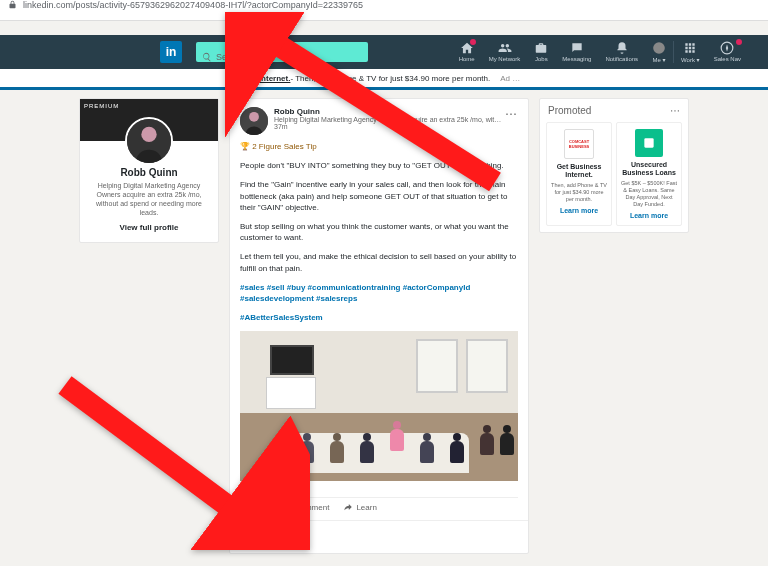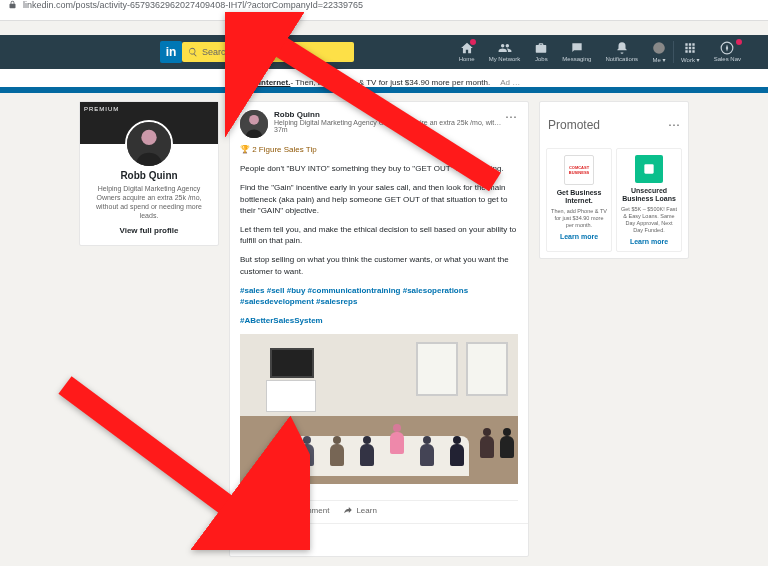--- a/index.html
+++ b/index.html
@@ -1,29 +1,29 @@
 <!DOCTYPE html>
 <html><head>
 <meta charset="utf-8">
 <style>
 html,body{margin:0;padding:0;font-family:-apple-system,BlinkMacSystemFont,"Segoe UI",Arial,sans-serif;background:#f3f2ef;width:768px;height:566px;overflow:hidden;font-size:10px;color:#1d2226}
 .url-bar{background:#fff;border-bottom:1px solid #ddd;height:20px;display:flex;align-items:flex-start;padding:0 8px;color:#5f6368;font-size:9px}
 .lock{width:9px;height:9px;margin-right:6px;fill:#5f6368}
 .gap{height:14px;background:#f3f2ef}
 .top-nav{background:#283e4a;height:34px;display:flex;align-items:center;padding:0 10px;color:#fff}
 .logo{width:22px;height:22px;background:#0077b5;color:#fff;font-weight:700;display:flex;align-items:center;justify-content:center;font-size:12px;border-radius:2px;margin-left:150px}
-.search{flex:0 0 160px;margin-left:0;background:#fde047;border-radius:2px;height:20px;display:flex;align-items:center;padding:0 6px;color:#666}
+.search{flex:0 0 160px;margin-left:14px;background:#5eead4;border-radius:2px;height:20px;display:flex;align-items:flex-end;padding:0 6px;color:#666}
 .search svg{width:10px;height:10px;fill:#666;margin-right:4px}
 .search span{font-size:9px}
 .nav-items{margin-left:auto;display:flex;margin-right:10px}
 .nav-item{display:flex;flex-direction:column;align-items:center;padding:0 7px;color:#c7d1d8;position:relative}
 .nav-item .ic{width:14px;height:14px;fill:#c7d1d8}
 .nav-item span{font-size:6px;margin-top:1px}
 .nav-item .dot{position:absolute;top:-2px;right:6px;width:6px;height:6px;background:#e0245e;border-radius:50%}
-.banner{background:#fff;height:18px;display:flex;align-items:flex-end;justify-content:center;font-size:8px;border-bottom:6px solid #0369a1}
+.banner{background:#fff;height:18px;display:flex;align-items:center;justify-content:center;font-size:8px;border-bottom:3px solid #0369a1}
 .banner b{text-decoration:underline}
 .banner .ad{color:#888;margin-left:10px}
 .main{display:flex;padding:8px 10px 0 10px;justify-content:center;gap:10px}
 .left-col{width:140px}
 .card{background:#fff;border:1px solid #e6e6e6;border-radius:2px}
 .prof-top{background:#222;height:42px;position:relative}
 .prof-top .prem{position:absolute;top:4px;left:4px;font-size:6px;letter-spacing:1px;color:#fff}
 .avatar{width:44px;height:44px;border-radius:50%;background:#444;border:2px solid #fff;position:absolute;left:50%;top:18px;transform:translateX(-50%);overflow:hidden}
 .avatar svg{width:100%;height:100%}
 .prof-body{padding:26px 8px 10px;text-align:center}
@@ -47,21 +47,21 @@
 .hashtag{color:#0073b1;font-weight:700}
 .post-img{width:100%;height:150px;background:#ddd;margin-top:4px;position:relative;overflow:hidden}
 .actions{display:flex;border-top:1px solid #eee;margin-top:16px;padding-top:4px}
 .act{display:flex;align-items:center;font-size:8px;color:#666;margin-right:14px}
 .act svg{width:10px;height:10px;fill:#666;margin-right:3px}
 .comment-row{display:flex;align-items:center;border-top:1px solid #eee;padding:6px 10px}
 .cmt-av{width:20px;height:20px;background:#b00;border-radius:2px;margin-right:6px;color:#fff;font-size:5px;display:flex;align-items:center;justify-content:center}
 .cmt-input{flex:1;border:1px solid #ddd;border-radius:12px;padding:3px 8px;font-size:8px;color:#888;display:flex;align-items:center;justify-content:space-between}
 .cmt-input svg{width:10px;height:10px;fill:#888}
 .right-col{width:150px}
-.promo-head{display:flex;justify-content:space-between;padding:16px 8px;font-size:12px;color:#666}
+.promo-head{display:flex;justify-content:space-between;padding:6px 8px;font-size:10px;color:#666}
 .promo-cards{display:flex;gap:4px;padding:0 6px 6px}
 .pcard{flex:1;border:1px solid #eee;border-radius:2px;padding:6px 4px;text-align:center}
 .pico{width:28px;height:28px;margin:0 auto 4px;background:#eee;border-radius:2px;display:flex;align-items:center;justify-content:center}
 .pico.a{background:#fff;border:1px solid #ddd}
 .pico.b{background:#0abf8c}
 .ptit{font-size:7px;font-weight:600;margin-bottom:2px;line-height:1.2}
 .pdesc{font-size:5.5px;color:#666;line-height:1.3;margin-bottom:4px}
 .plearn{font-size:7px;color:#0073b1;font-weight:600}
 .arrow{position:absolute;pointer-events:none}
 .arrow svg{filter:drop-shadow(0 2px 3px rgba(0,0,0,.3))}
@@ -192,23 +192,23 @@
             <div class="nm">Robb Quinn</div>
             <div class="sub">Helping Digital Marketing Agency Owners acquire an extra 25k /mo, wit…</div>
             <div class="tm">37m</div>
           </div>
           <div class="post-dots">⋯</div>
         </div>
         <div class="post-body">
           <p class="tip">🏆 2 Figure Sales Tip</p>
           <p>People don't "BUY INTO" something they buy to "GET OUT" of something.</p>
           <p>Find the "Gain" incentive early in your sales call, and then look for the main bottleneck (aka pain) and help someone GET OUT of that situation to get to their "GAIN" objective.</p>
+          <p>But stop selling on what you think the customer wants, or what you want the customer to want.</p>
           <p>Let them tell you, and make the ethical decision to sell based on your ability to fulfill on that pain.</p>
-          <p>But stop selling on what you think the customer wants, or what you want the customer to want.</p>
-          <p class="tags">#sales #sell #buy #communicationtraining #salesoperations #salesdevelopment #salesreps</p>
+          <p class="tags">#sales #sell #buy #communicationtraining #actorCompanyId #salesdevelopment #salesreps</p>
           <p class="hashtag">#ABetterSalesSystem</p>
         </div>
         <div class="post-img">
           <div class="room-bg"></div>
           <div class="tv"></div>
             <div class="fire"></div>
           <div class="window w1"></div>
             <div class="window w2"></div>
           <div class="couch"></div>
           <div class="person" style="bottom:30px;left:150px;background:#e8a"></div>

